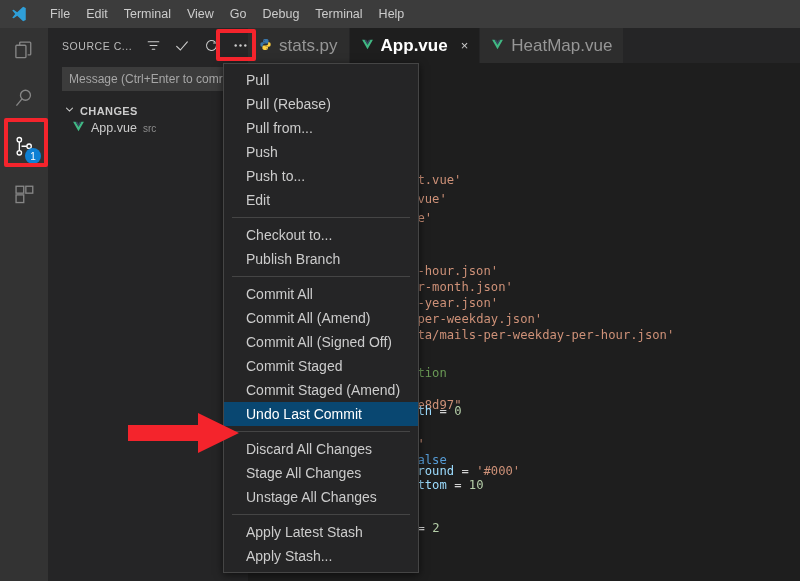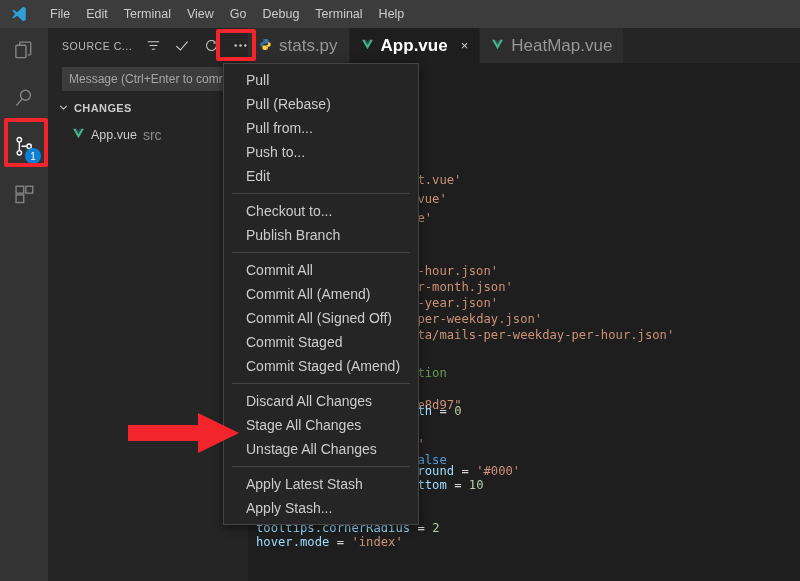--- a/index.html
+++ b/index.html
@@ -87,37 +87,37 @@
     border: 1px solid #3c3c3c;
     display: flex; align-items: center;
     padding-left: 6px;
     overflow: hidden;
   }
   .commit-input span {
     color: #a6a6a6; font-size: 12px; white-space: nowrap; text-align: right;
   }
 
   .section-head {
-    margin-top: 11px;
+    margin-top: 4px;
     height: 22px;
-    display: flex; align-items: flex-start;
-    padding-left: 10px;
+    display: flex; align-items: flex-end;
+    padding-left: 16px;
   }
   .section-head .chev { color: #cccccc; font-size: 10px; margin-right: 5px; }
   .section-head .label {
     color: #cccccc; font-size: 11px; font-weight: bold; letter-spacing: .4px;
   }
   .change-row {
     height: 22px;
     display: flex; align-items: center;
     padding-left: 24px;
     gap: 6px;
   }
   .change-row .fname { color: #cccccc; font-size: 12.5px; }
-  .change-row .fdir { color: #8c8c8c; font-size: 14px; }
+  .change-row .fdir { color: #8c8c8c; font-size: 10px; }
 
   
   .editorgroup {
     position: absolute; left: 248px; top: 28px;
     width: 552px; height: 553px;
     background: #1e1e1e;
   }
   .tabbar {
     height: 35px; background: #252526;
     display: flex; align-items: stretch;
@@ -379,31 +379,33 @@
           <div class="code" style="top: 469px;"><span class="c-prop">hover.mode </span><span class="c-plain">= </span><span class="c-str">'index'</span></div>
         </div>
       <div class="gutter-mark" style="top:398px;height:28px;"></div>
     </div>
   </div>
 
   <div class="ctxmenu" id="ctxmenu">
       <div class="mi">Pull</div>
       <div class="mi">Pull (Rebase)</div>
       <div class="mi">Pull from...</div>
+      <div class="mi">Push</div>
       <div class="mi">Push to...</div>
       <div class="mi">Edit</div>
       <div class="sep"></div>
       <div class="mi">Checkout to...</div>
       <div class="mi">Publish Branch</div>
       <div class="sep"></div>
       <div class="mi">Commit All</div>
       <div class="mi">Commit All (Amend)</div>
       <div class="mi">Commit All (Signed Off)</div>
       <div class="mi">Commit Staged</div>
       <div class="mi">Commit Staged (Amend)</div>
+      <div class="mi selected">Undo Last Commit</div>
       <div class="sep"></div>
       <div class="mi">Discard All Changes</div>
       <div class="mi">Stage All Changes</div>
       <div class="mi">Unstage All Changes</div>
       <div class="sep"></div>
       <div class="mi">Apply Latest Stash</div>
       <div class="mi">Apply Stash...</div>
     </div>
 
   <div class="redbox" style="left:216px; top:29px; width:40px; height:32px;"></div>

